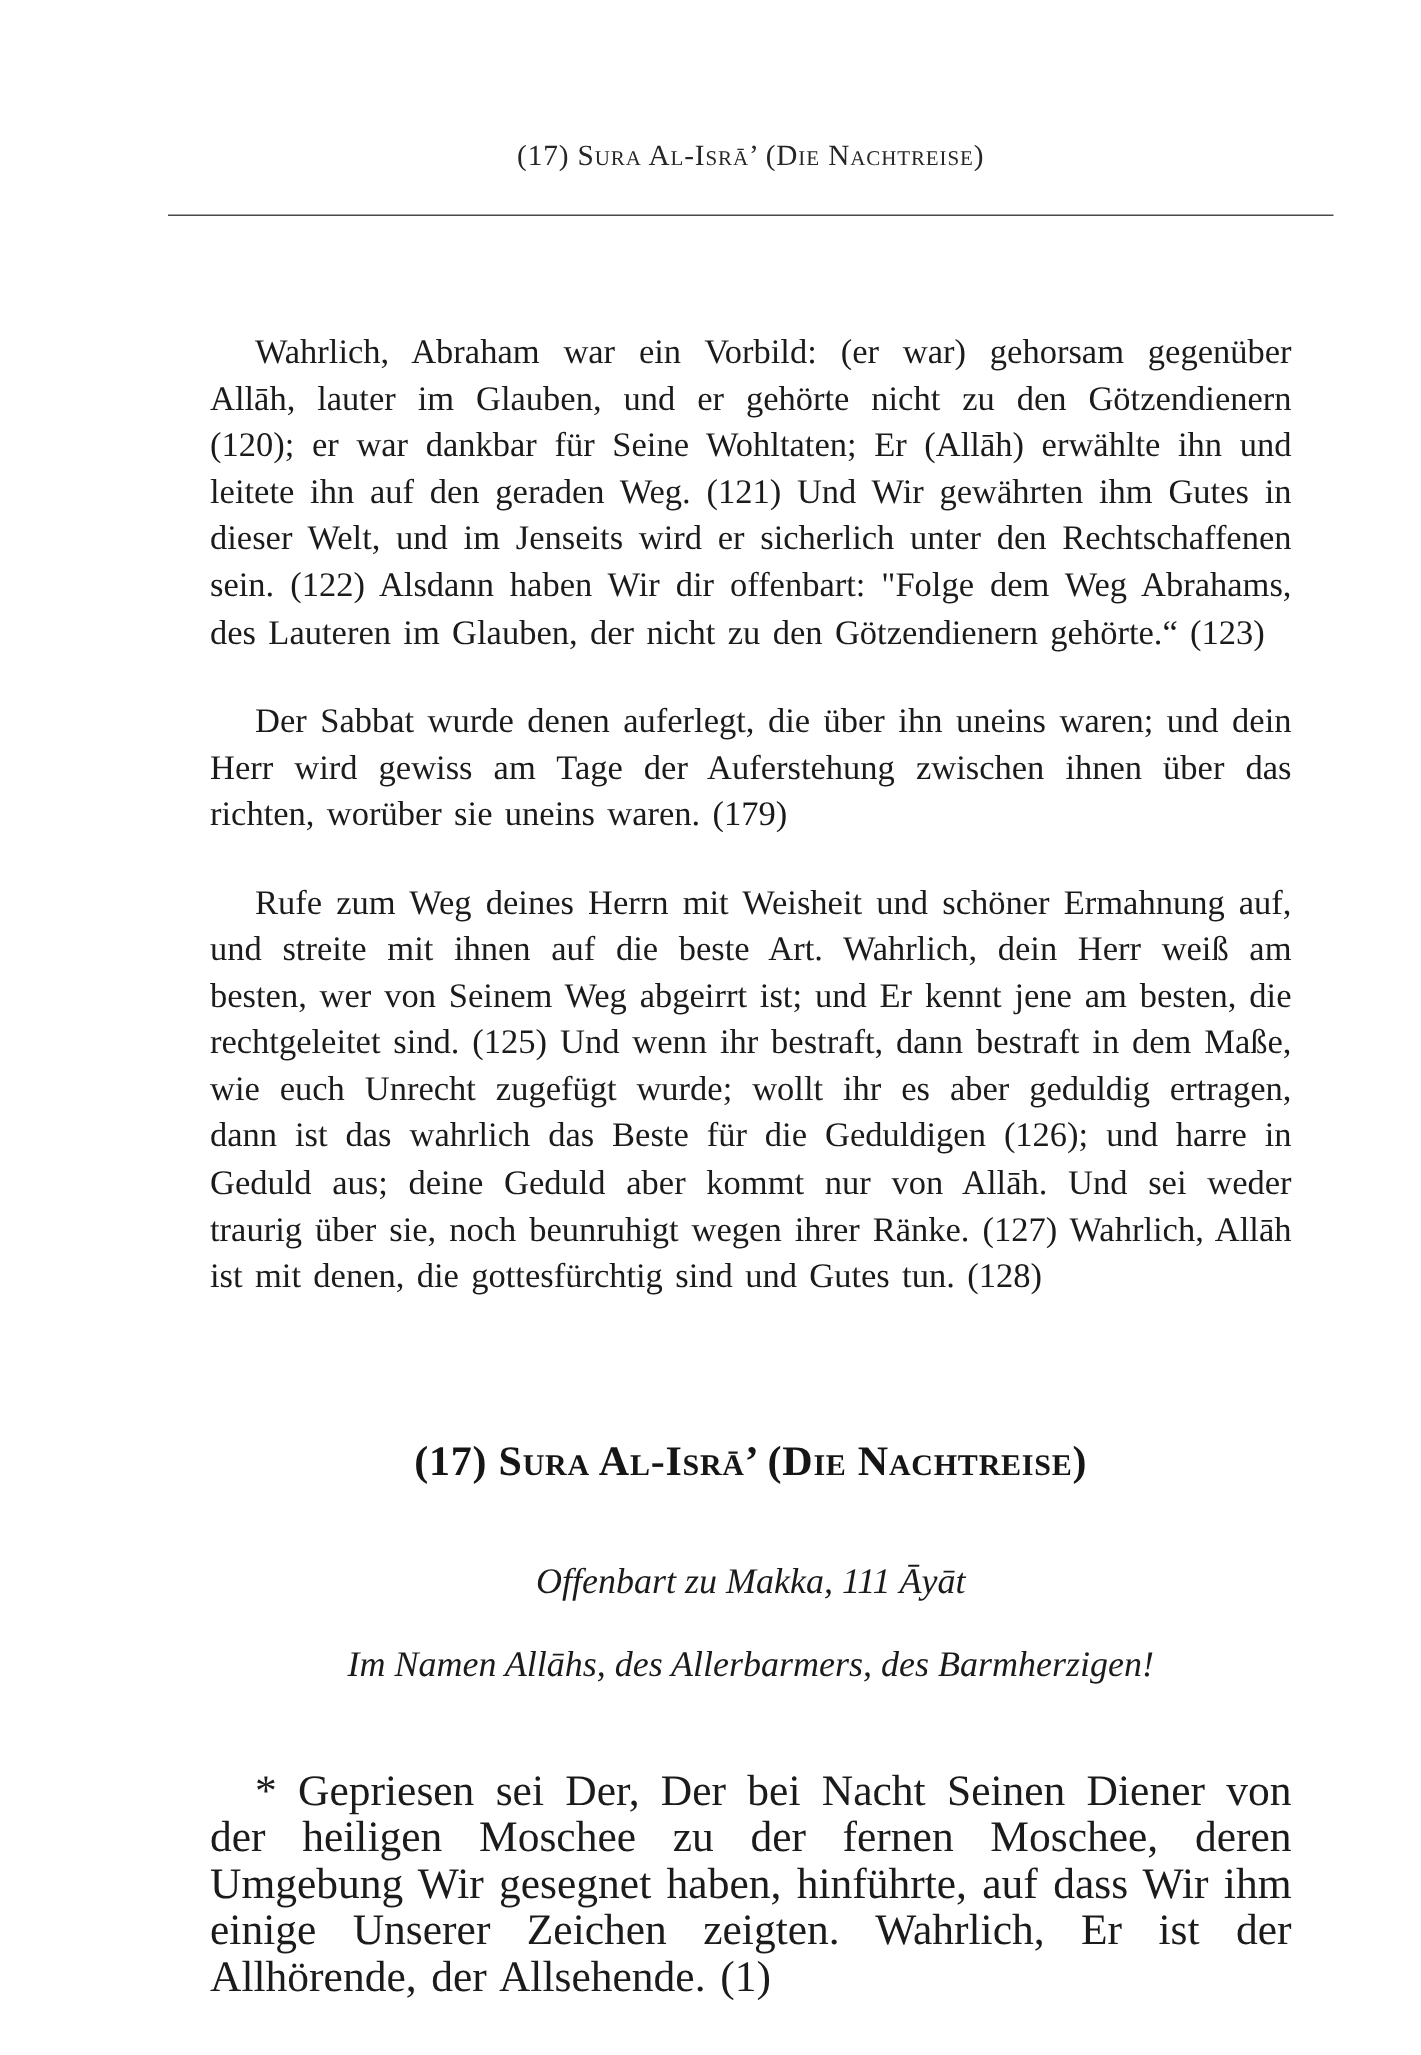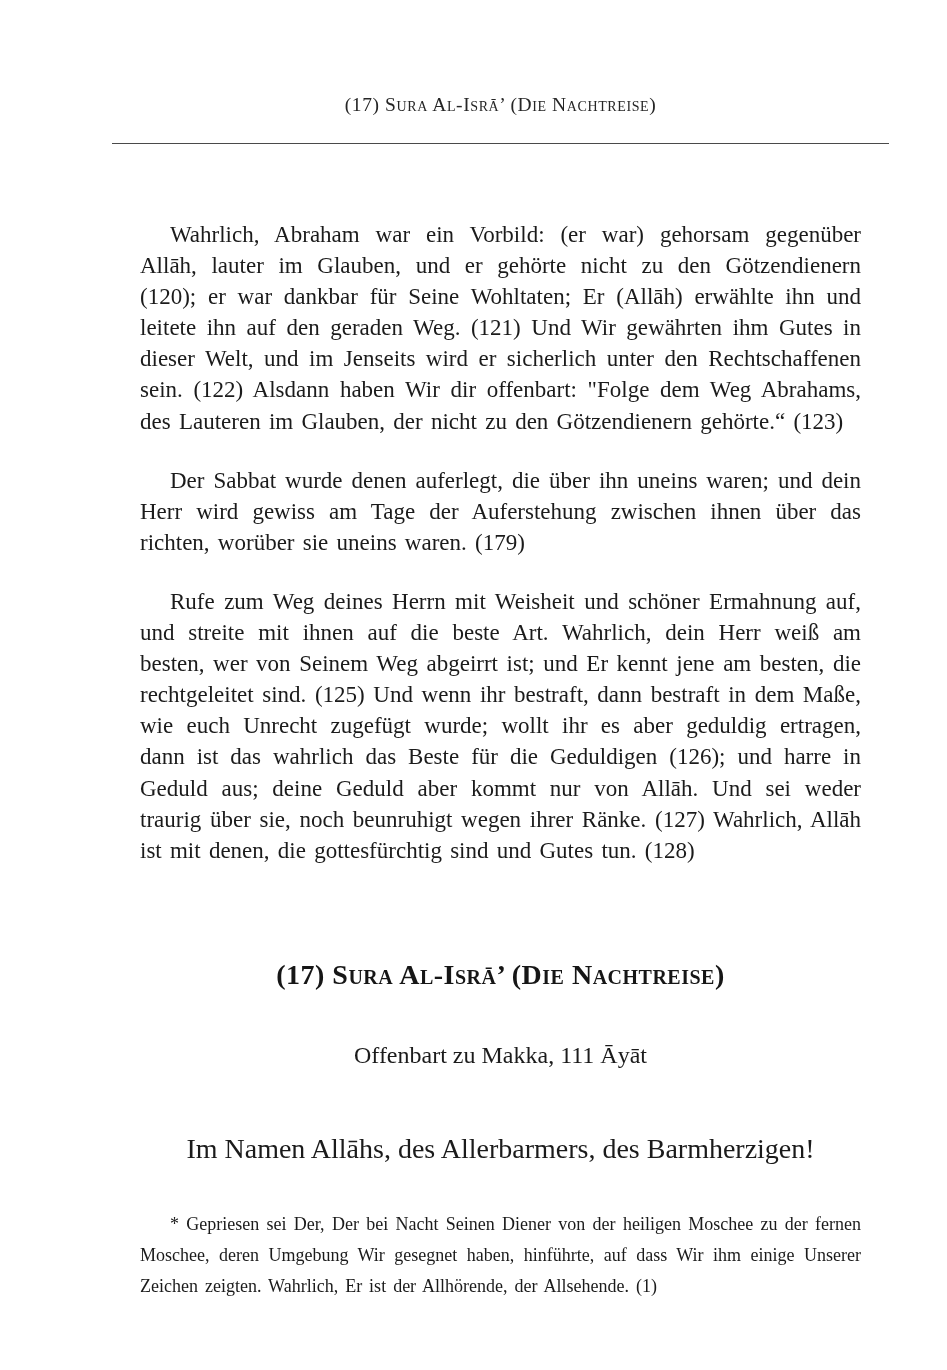--- a/index.html
+++ b/index.html
@@ -47,32 +47,33 @@
     text-align: center;
     font-variant: small-caps;
     font-weight: bold;
     font-size: 28px;
     letter-spacing: 0.5px;
     color: #161616;
   }
   .section-subtitle {
     margin-top: 23px;
     text-align: center;
+    font-style: italic;
     font-size: 24px;
     color: #1b1b1b;
   }
   .bismillah {
-    margin-top: 36px;
     text-align: center;
-    font-size: 28px;
+    font-style: italic;
+    font-size: 24px;
     color: #1b1b1b;
   }
   .verse-text {
-    margin-top: 2px;
-    font-size: 18px;
+    margin-top: 13px;
+    font-size: 29px;
     line-height: 31.1px;
     text-align: justify;
     word-spacing: 2.5px;
   }
   .verse-text p { text-indent: 30px; }
   .page-number {
     position: absolute;
     left: 0;
     right: 0;
     bottom: 49px;

